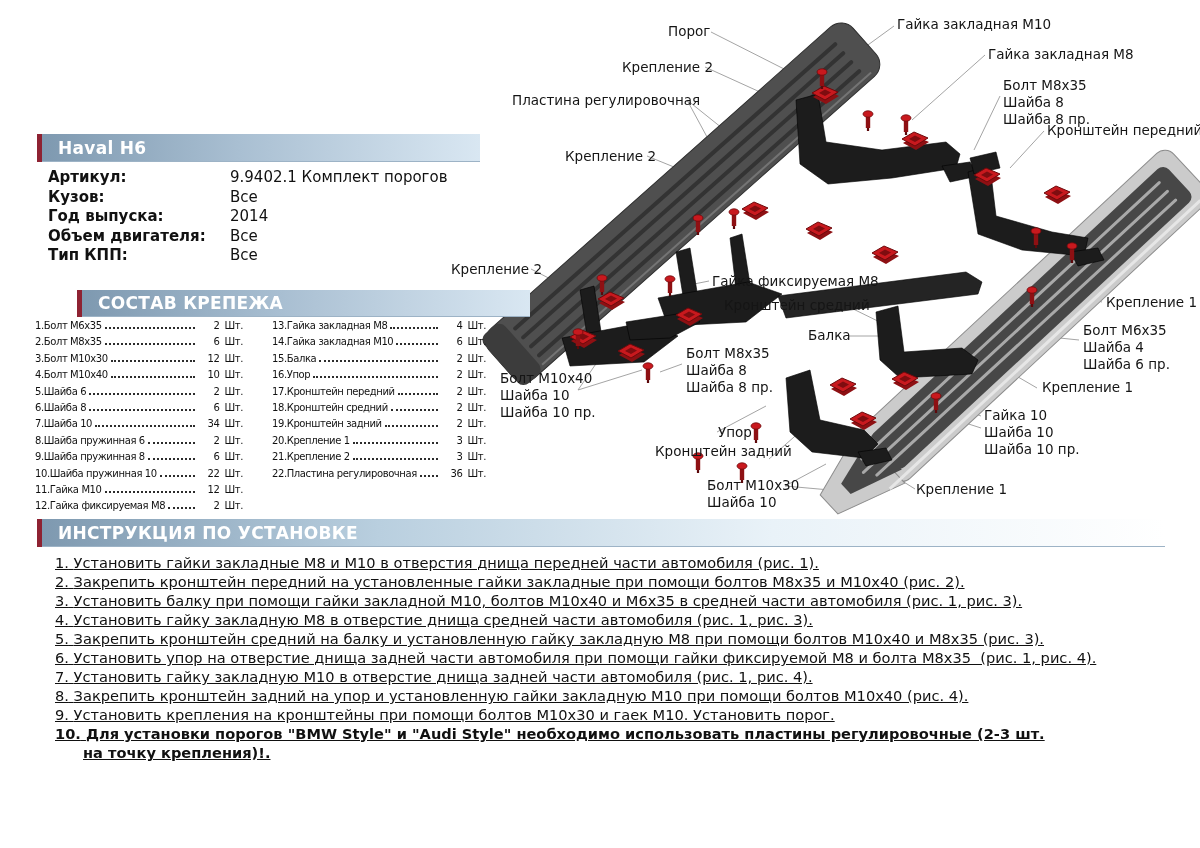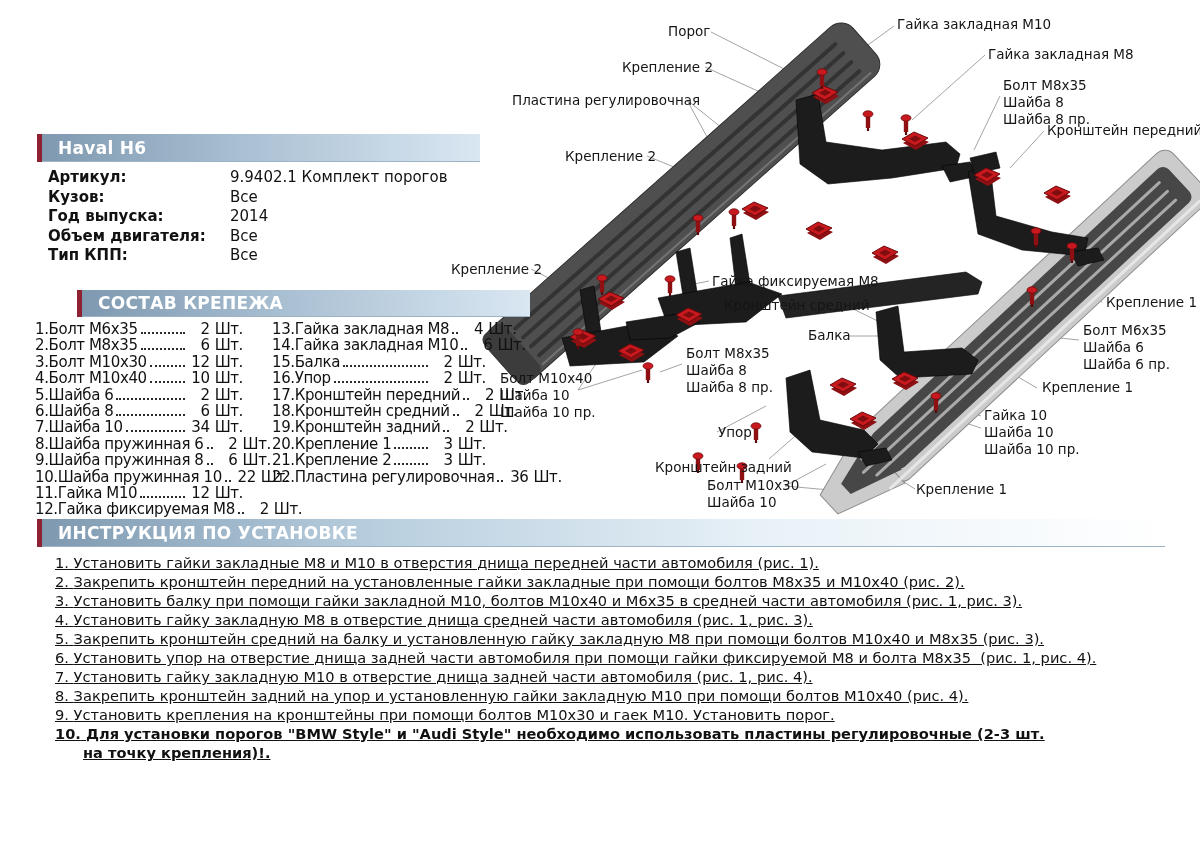--- a/index.html
+++ b/index.html
@@ -11,21 +11,21 @@
   .bar .face{flex:1;display:flex;align-items:center;padding-left:16px;
              border-bottom:1px solid #9db3c6;}
   .face.short{background:linear-gradient(90deg,#7e99b0 0%,#a9bfd2 45%,#d9e7f2 100%);}
   .face.long{background:linear-gradient(90deg,#7e99b0 0%,#b9cfdf 30%,#e9f2f8 65%,#ffffff 100%);}
   .bar .t{font-size:17px;font-weight:bold;color:#fff;letter-spacing:.3px;}
   
   .specs{position:absolute;left:48px;top:168px;}
   .spec{height:19.5px;font-size:15px;display:flex;}
   .spec .sl{display:inline-block;width:182px;font-weight:bold;}
   
-  .pcol{position:absolute;font-size:15px;letter-spacing:-0.4px;}
+  .pcol{position:absolute;font-size:10px;letter-spacing:-0.4px;}
   .prow{display:flex;align-items:baseline;height:16.4px;}
   .pname{white-space:nowrap;flex:none;}
   .dots{flex:1;border-bottom:2px dotted #2c2c2c;margin:0 3px 3px 3px;min-width:6px;}
   .qty{flex:none;width:22px;text-align:right;}
   .unit{flex:none;margin-left:5px;}
   
   .steps{position:absolute;left:37px;top:553px;width:1130px;text-decoration:underline;}
   .step{font-size:14.6px;line-height:19px;padding-left:46px;text-indent:-28px;}
   .step .step-text{white-space:pre-wrap;}
   .step.bold{font-weight:bold;}
@@ -171,34 +171,34 @@
   <div class="co" style="left:1003px;top:95px;">Шайба 8</div>
   <div class="co" style="left:1003px;top:112px;">Шайба 8 пр.</div>
   <div class="co" style="left:1047px;top:123px;">Кронштейн передний</div>
   <div class="co" style="left:565px;top:149px;">Крепление 2</div>
   <div class="co" style="left:451px;top:262px;">Крепление 2</div>
   <div class="co" style="left:712px;top:274px;">Гайка фиксируемая М8</div>
   <div class="co" style="left:724px;top:298px;">Кронштейн средний</div>
   <div class="co" style="left:808px;top:328px;">Балка</div>
   <div class="co" style="left:1106px;top:295px;">Крепление 1</div>
   <div class="co" style="left:1083px;top:323px;">Болт М6х35</div>
-  <div class="co" style="left:1083px;top:340px;">Шайба 6</div>
+  <div class="co" style="left:1083px;top:340px;">Шайба 4</div>
   <div class="co" style="left:1083px;top:357px;">Шайба 6 пр.</div>
   <div class="co" style="left:686px;top:346px;">Болт М8х35</div>
   <div class="co" style="left:686px;top:363px;">Шайба 8</div>
   <div class="co" style="left:686px;top:380px;">Шайба 8 пр.</div>
   <div class="co" style="left:500px;top:371px;">Болт М10х40</div>
   <div class="co" style="left:500px;top:388px;">Шайба 10</div>
   <div class="co" style="left:500px;top:405px;">Шайба 10 пр.</div>
   <div class="co" style="left:1042px;top:380px;">Крепление 1</div>
   <div class="co" style="left:984px;top:408px;">Гайка 10</div>
   <div class="co" style="left:984px;top:425px;">Шайба 10</div>
   <div class="co" style="left:984px;top:442px;">Шайба 10 пр.</div>
   <div class="co" style="left:718px;top:425px;">Упор</div>
-  <div class="co" style="left:655px;top:460px;">Кронштейн задний</div>
+  <div class="co" style="left:655px;top:444px;">Кронштейн задний</div>
   <div class="co" style="left:707px;top:478px;">Болт М10х30</div>
   <div class="co" style="left:707px;top:495px;">Шайба 10</div>
   <div class="co" style="left:916px;top:482px;">Крепление 1</div>
 
   <div class="bar" style="left:37px;top:134px;width:443px;">
     <div class="stripe"></div>
     <div class="face short">
         <span class="t">Haval H6</span>
       </div>
   </div>

